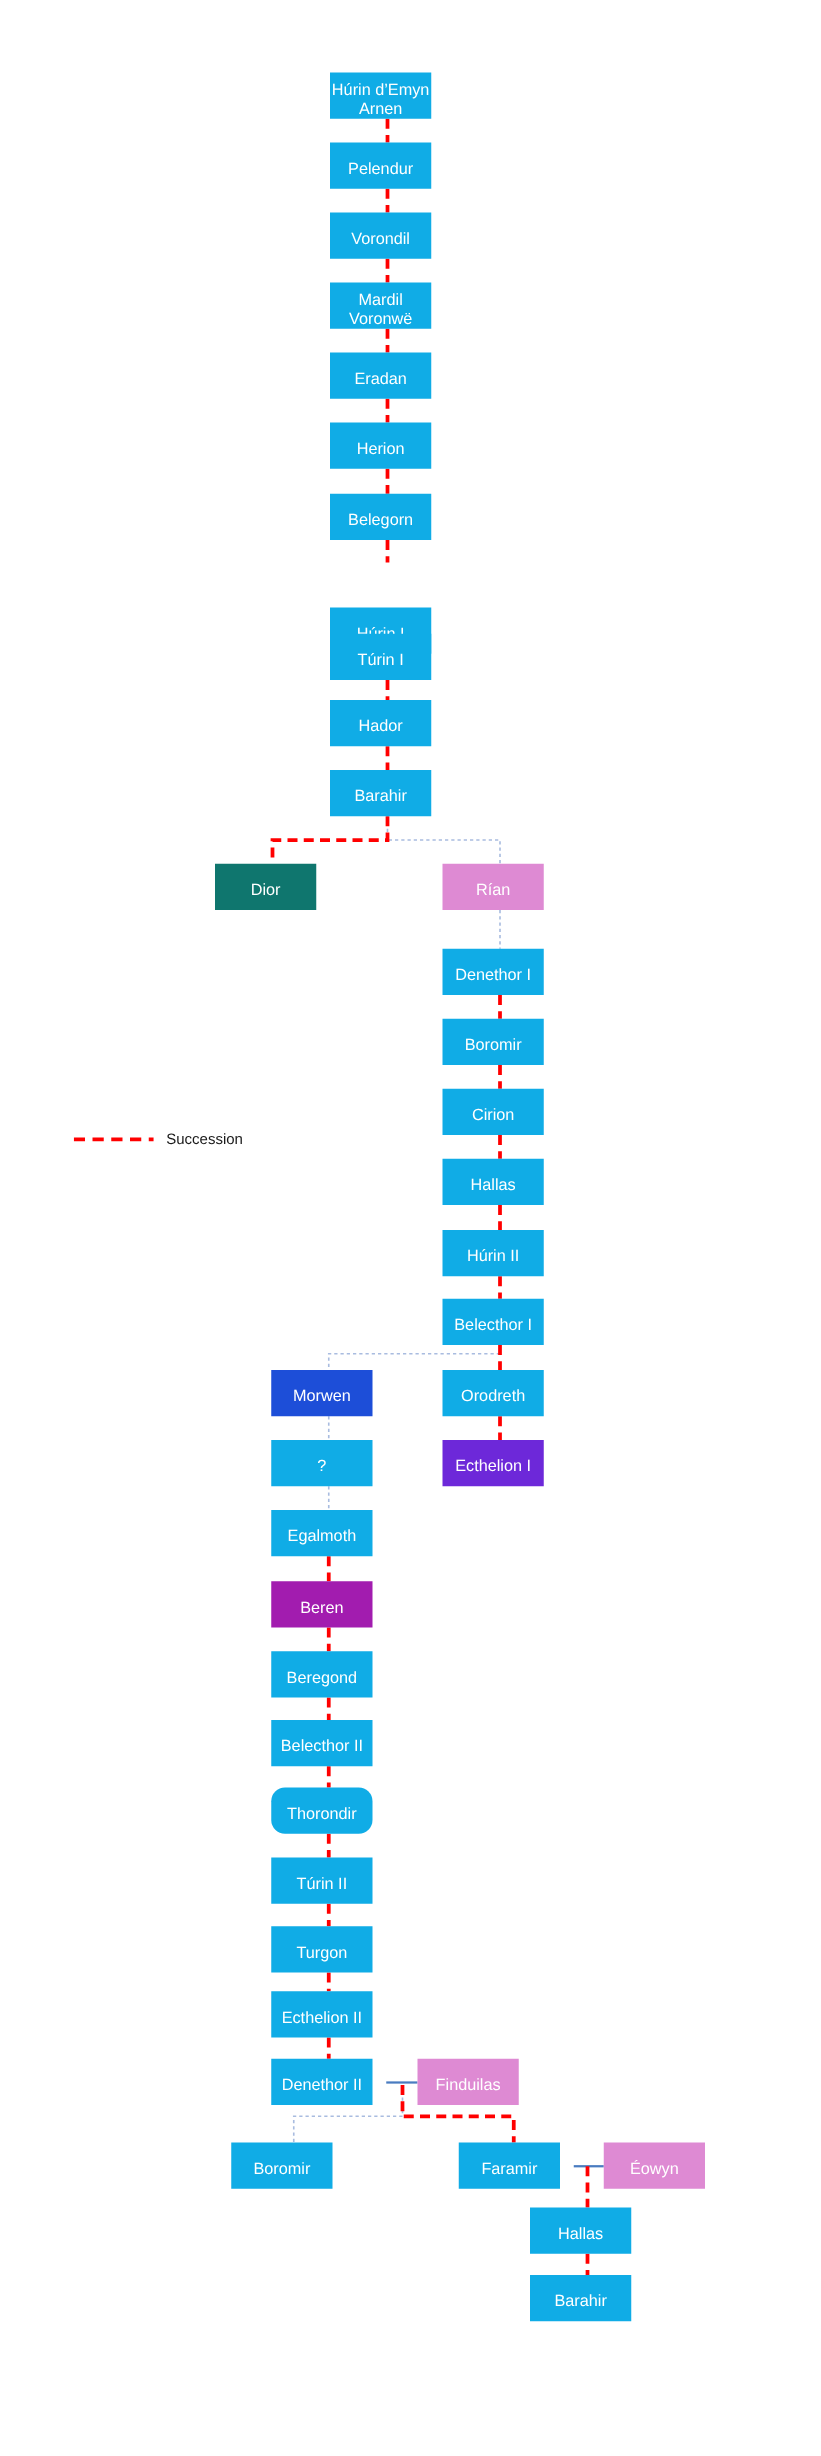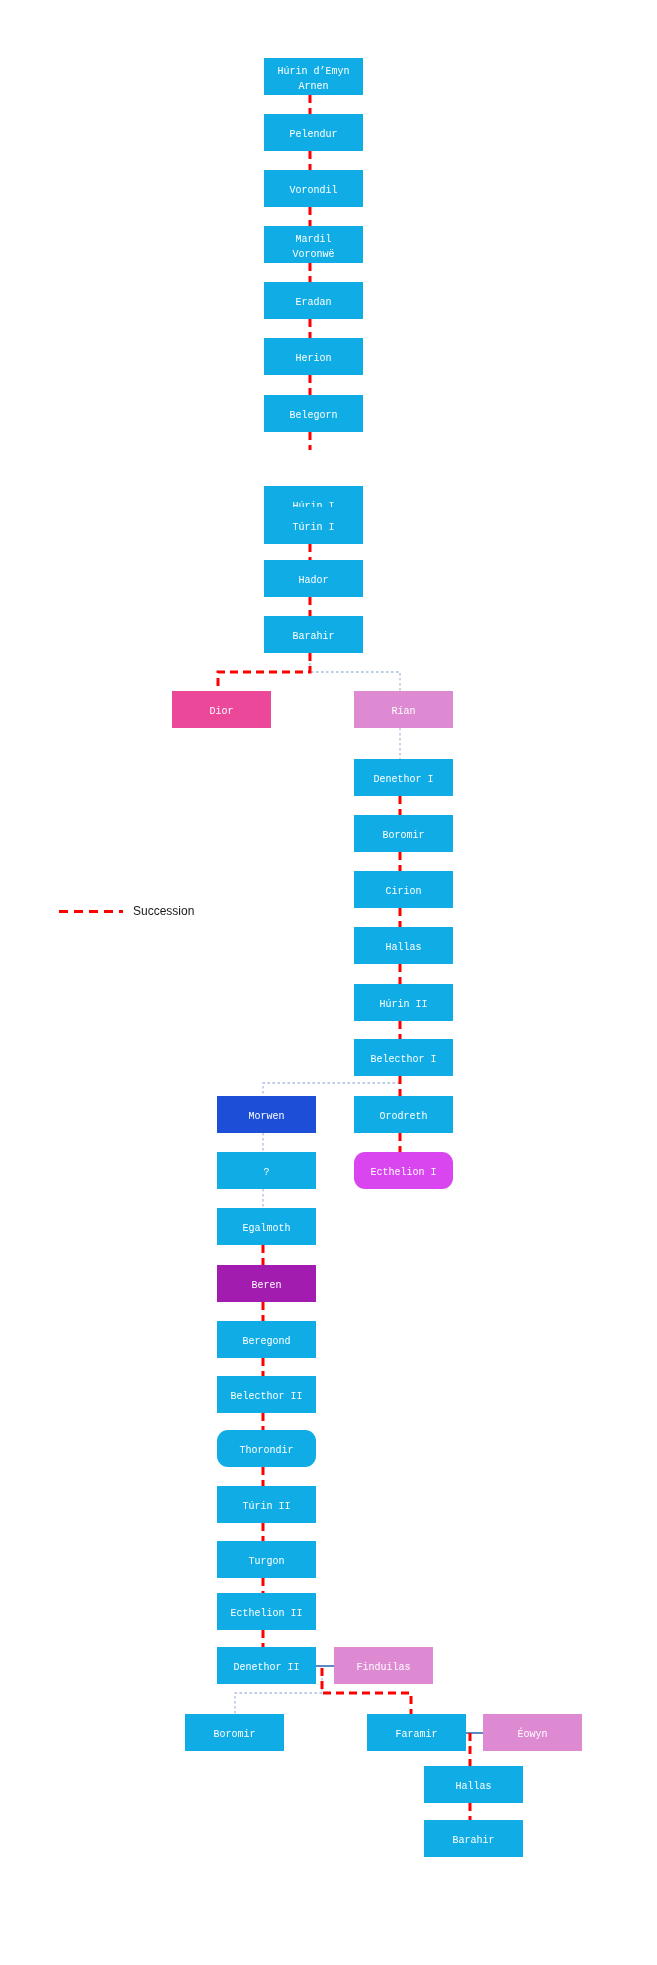--- a/index.html
+++ b/index.html
@@ -6,28 +6,28 @@
   .canvas{
     position:relative;
     width:657px;height:1965px;
     background:#ffffff;
     font-family:"Liberation Sans",sans-serif;
     overflow:hidden;
   }
   svg.edges{position:absolute;left:0;top:0;}
   .node{
     position:absolute;
-    width:99px;height:37px;
+    width:81px;height:37px;
     box-sizing:border-box;
     display:flex;align-items:center;justify-content:center;
     text-align:center;
     color:#ffffff;
-    font-size:10px;line-height:15px;
+    font-size:13px;line-height:15px;
     white-space:pre-line;
-    padding-top:6px;padding-bottom:2px;font-family:Liberation Mono, monospace;
+    padding-top:6px;padding-bottom:2px;
   }
   .legend{
     position:absolute;
     display:flex;align-items:center;
   }
   .legend-label{
     font-size:12px;
     margin-left:10px;
   }
 </style>
@@ -86,30 +86,30 @@
     <div class="node" style="left: 264px; top: 170px; background: rgb(16, 172, 230); color: rgb(255, 255, 255);">Vorondil</div>
     <div class="node" style="left: 264px; top: 226px; background: rgb(16, 172, 230); color: rgb(255, 255, 255);">Mardil
 Voronwë</div>
     <div class="node" style="left: 264px; top: 282px; background: rgb(16, 172, 230); color: rgb(255, 255, 255);">Eradan</div>
     <div class="node" style="left: 264px; top: 338px; background: rgb(16, 172, 230); color: rgb(255, 255, 255);">Herion</div>
     <div class="node" style="left: 264px; top: 395px; background: rgb(16, 172, 230); color: rgb(255, 255, 255);">Belegorn</div>
     <div class="node" style="left: 264px; top: 450px; background: rgb(16, 172, 230); color: rgb(255, 255, 255); margin-top: 36px;">Húrin I</div>
     <div class="node" style="left: 264px; top: 507px; background: rgb(16, 172, 230); color: rgb(255, 255, 255);">Túrin I</div>
     <div class="node" style="left: 264px; top: 560px; background: rgb(16, 172, 230); color: rgb(255, 255, 255);">Hador</div>
     <div class="node" style="left: 264px; top: 616px; background: rgb(16, 172, 230); color: rgb(255, 255, 255);">Barahir</div>
-    <div class="node" style="left: 172px; top: 691px; background: #ec4899; color: rgb(255, 255, 255);">Dior</div>
+    <div class="node" style="left: 172px; top: 691px; background: #0f766e; color: rgb(255, 255, 255);">Dior</div>
     <div class="node" style="left: 354px; top: 691px; background: rgb(222, 138, 211); color: rgb(255, 255, 255);">Rían</div>
     <div class="node" style="left: 354px; top: 759px; background: rgb(16, 172, 230); color: rgb(255, 255, 255);">Denethor I</div>
     <div class="node" style="left: 354px; top: 815px; background: rgb(16, 172, 230); color: rgb(255, 255, 255);">Boromir</div>
     <div class="node" style="left: 354px; top: 871px; background: rgb(16, 172, 230); color: rgb(255, 255, 255);">Cirion</div>
     <div class="node" style="left: 354px; top: 927px; background: rgb(16, 172, 230); color: rgb(255, 255, 255);">Hallas</div>
     <div class="node" style="left: 354px; top: 984px; background: rgb(16, 172, 230); color: rgb(255, 255, 255);">Húrin II</div>
     <div class="node" style="left: 354px; top: 1039px; background: rgb(16, 172, 230); color: rgb(255, 255, 255);">Belecthor I</div>
     <div class="node" style="left: 354px; top: 1096px; background: rgb(16, 172, 230); color: rgb(255, 255, 255);">Orodreth</div>
-    <div class="node" style="left: 354px; top: 1152px; background: #d946ef; color: rgb(255, 255, 255); border-radius: 11px;">Ecthelion I</div>
+    <div class="node" style="left: 354px; top: 1152px; background: #6d28d9; color: rgb(255, 255, 255);">Ecthelion I</div>
     <div class="node" style="left: 217px; top: 1096px; background: #1d4ed8; color: rgb(255, 255, 255);">Morwen</div>
     <div class="node" style="left: 217px; top: 1152px; background: rgb(16, 172, 230); color: rgb(255, 255, 255);">?</div>
     <div class="node" style="left: 217px; top: 1208px; background: rgb(16, 172, 230); color: rgb(255, 255, 255);">Egalmoth</div>
     <div class="node" style="left: 217px; top: 1265px; background: #a21caf; color: rgb(255, 255, 255);">Beren</div>
     <div class="node" style="left: 217px; top: 1321px; background: rgb(16, 172, 230); color: rgb(255, 255, 255);">Beregond</div>
     <div class="node" style="left: 217px; top: 1376px; background: rgb(16, 172, 230); color: rgb(255, 255, 255);">Belecthor II</div>
     <div class="node" style="left: 217px; top: 1430px; background: rgb(16, 172, 230); color: rgb(255, 255, 255); border-radius: 11px;">Thorondir</div>
     <div class="node" style="left: 217px; top: 1486px; background: rgb(16, 172, 230); color: rgb(255, 255, 255);">Túrin II</div>
     <div class="node" style="left: 217px; top: 1541px; background: rgb(16, 172, 230); color: rgb(255, 255, 255);">Turgon</div>
     <div class="node" style="left: 217px; top: 1593px; background: rgb(16, 172, 230); color: rgb(255, 255, 255);">Ecthelion II</div>

